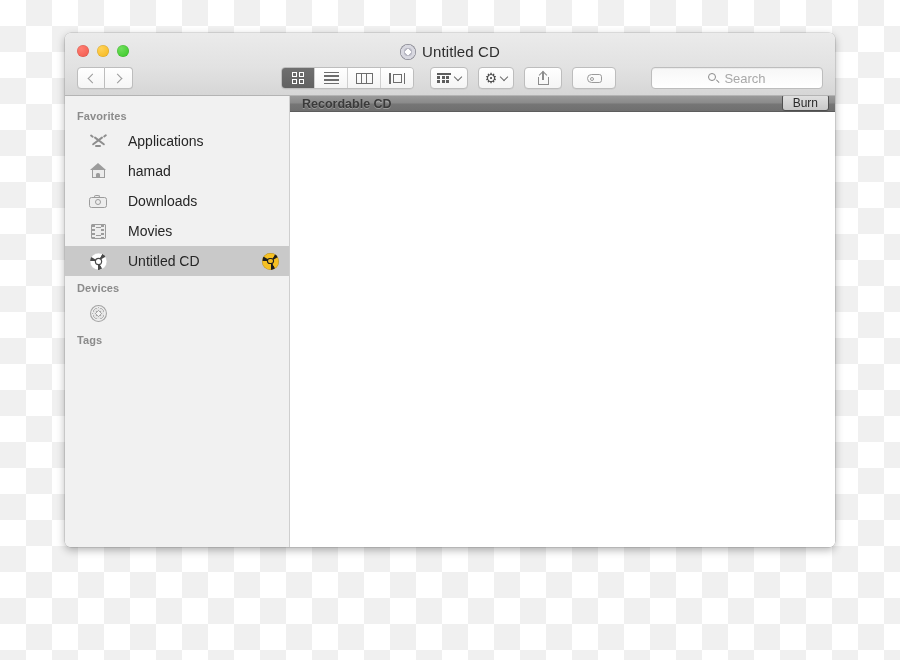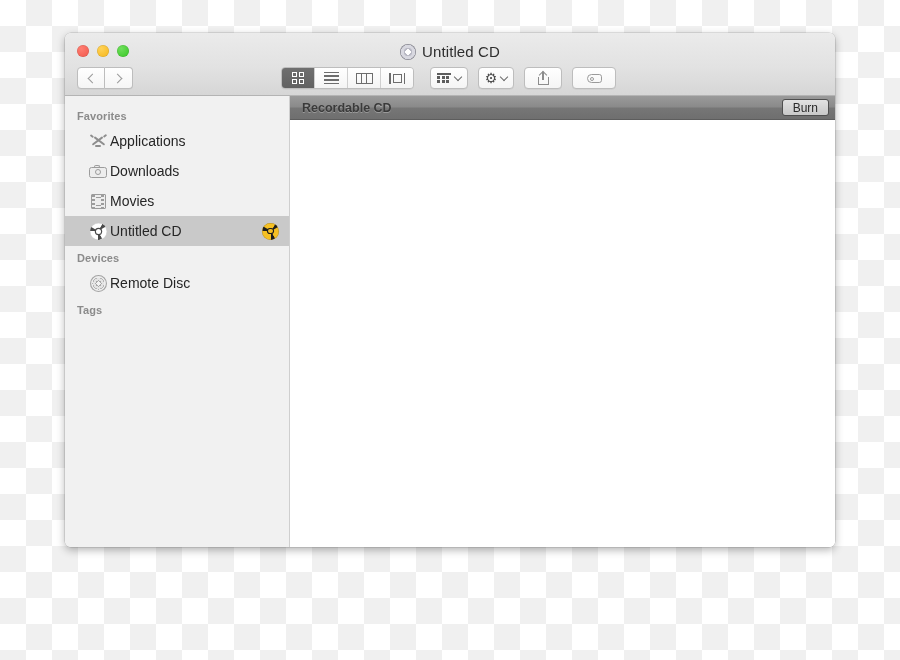--- a/index.html
+++ b/index.html
@@ -269,21 +269,21 @@
     font-weight: bold;
     color: #8b8b8b;
     padding: 6px 0 4px 12px;
     letter-spacing: 0.1px;
   }
 
   .sb-item {
     height: 30px;
     display: flex;
     align-items: center;
-    gap: 3px;
+    gap: 21px;
     padding: 0 10px 0 24px;
     font-size: 14px;
     color: #262626;
   }
   .sb-item.selected { background: #c9c9c9; }
 
   .sb-icon { width: 18px; height: 18px; flex: none; display: flex; align-items: center; justify-content: center; }
   .sb-label { flex: 1; white-space: nowrap; overflow: hidden; }
 
   
@@ -495,26 +495,26 @@
         #e4e4e4 3.1px 5.1px,
         #b5b5b5 5.1px 6.0px,
         #ededed 6.0px 8.5px);
     box-shadow: inset 0 0 0 1.1px #a4a4a4;
   }
 
   
   #content { flex: 1; background: #ffffff; display: flex; flex-direction: column; min-width: 0; }
 
   #burnbar {
-    height: 24px;
+    height: 16px;
     flex: none;
     background: linear-gradient(to bottom, #9a9a9a 0%, #8a8a8a 48%, #767676 52%, #6f6f6f 100%);
     border-bottom: 1px solid #5d5d5d;
     display: flex;
-    align-items: center;
+    align-items: flex-end;
     justify-content: space-between;
     padding: 0 6px 0 12px;
     box-sizing: border-box;
   }
   #burnbar .title {
     font-size: 12.5px;
     font-weight: bold;
     color: #3a3a3a;
     text-shadow: 0 1px 0 rgba(255,255,255,0.28);
   }
@@ -624,20 +624,27 @@
           <span class="box"></span>
             <span class="arrow"></span>
             <span class="head"></span>
         </span>
       </div>
 
       <div class="tb-btn" id="tag">
         <span class="g-tag"></span>
       </div>
 
+      <div id="search">
+        <span class="g-search">
+          <span class="ring"></span>
+            <span class="handle"></span>
+        </span>
+        <span class="ph">Search</span>
+      </div>
 
     </div>
   </div>
 
   <div id="body">
 
     <div id="sidebar">
 
       <div class="sec-title">Favorites</div>
 
@@ -650,20 +657,30 @@
               <i class="s4"></i>
               <i class="s5"></i>
             </span>
         </span>
         <span class="sb-label">Applications</span>
       </div>
 
 
 
 
+      <div class="sb-item">
+        <span class="sb-icon">
+          <span class="ic-home">
+              <span class="roof"></span>
+              <span class="walls"></span>
+              <span class="door"></span>
+            </span>
+        </span>
+        <span class="sb-label">hamad</span>
+      </div>
 
       <div class="sb-item">
         <span class="sb-icon">
           <span class="ic-camera">
               <span class="bump"></span>
               <span class="body"></span>
               <span class="lens"></span>
             </span>
         </span>
         <span class="sb-label">Downloads</span>
@@ -698,21 +715,20 @@
           <span class="hub"></span>
         </span>
       </div>
 
       <div class="sec-title">Devices</div>
 
       <div class="sb-item">
         <span class="sb-icon">
           <span class="ic-remote"></span>
         </span>
-        <span class="sb-label">Remote Disc</span>
       </div>
 
       <div class="sec-title">Tags</div>
 
     </div>
 
     <div id="content">
 
       <div id="burnbar">
         <span class="title">Recordable CD</span>

